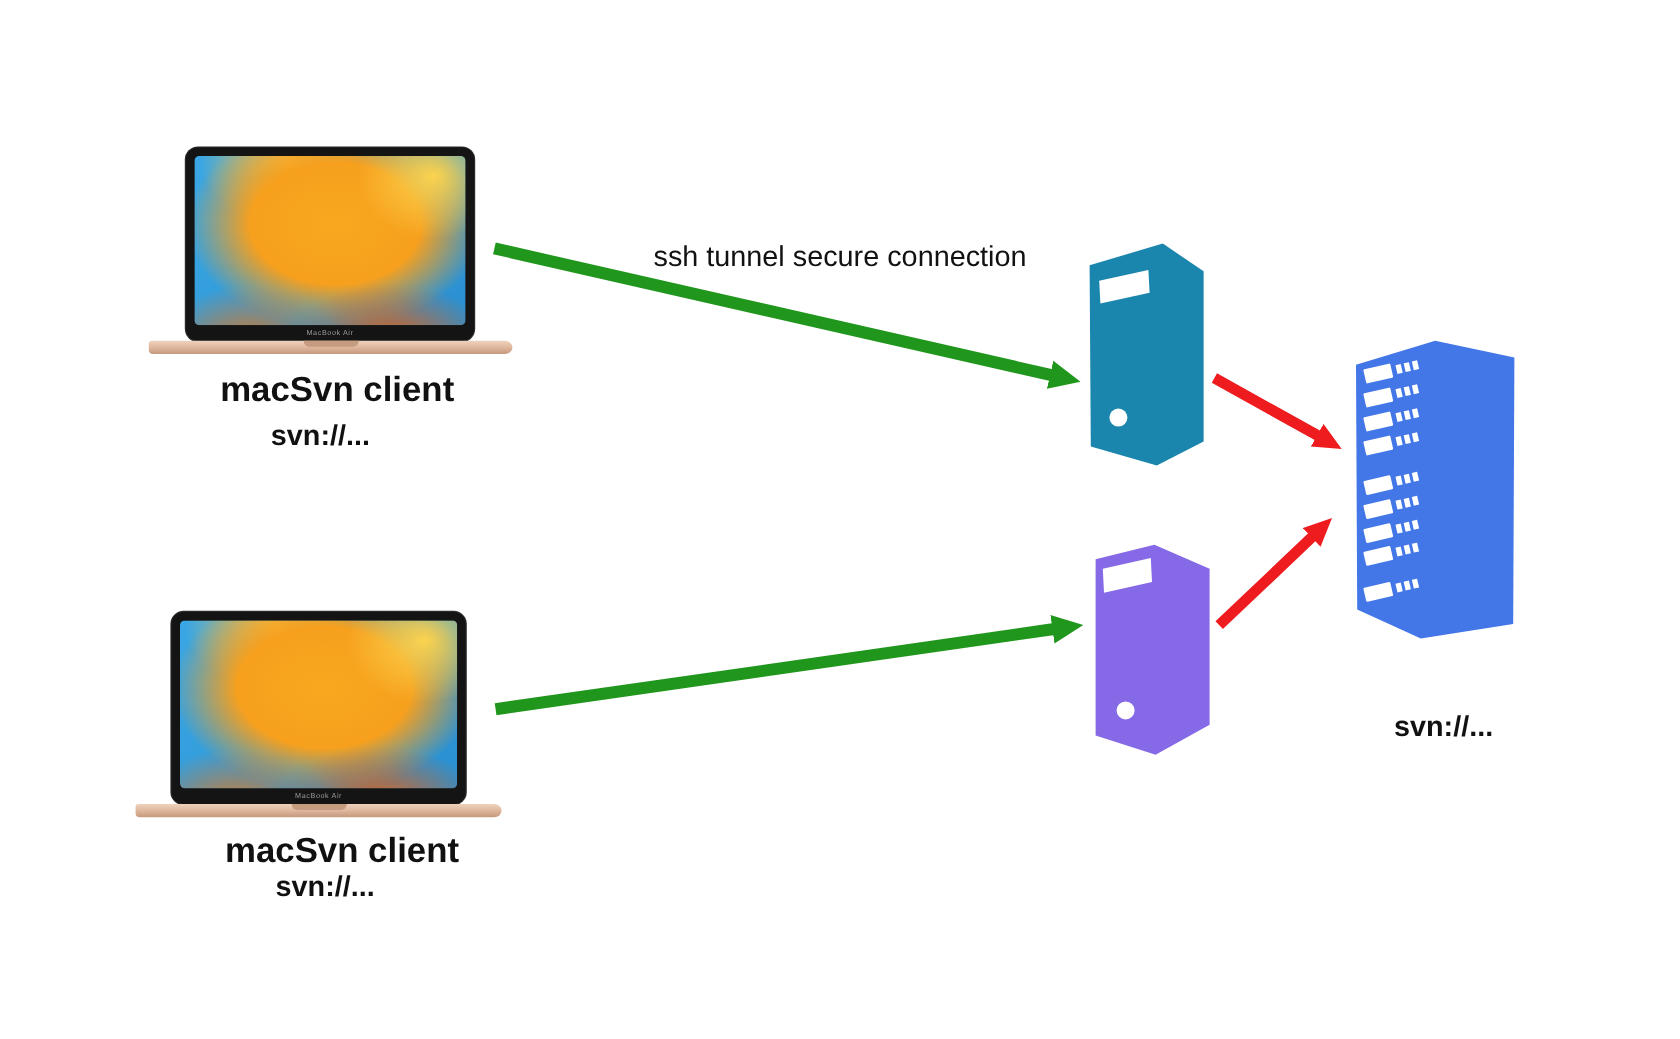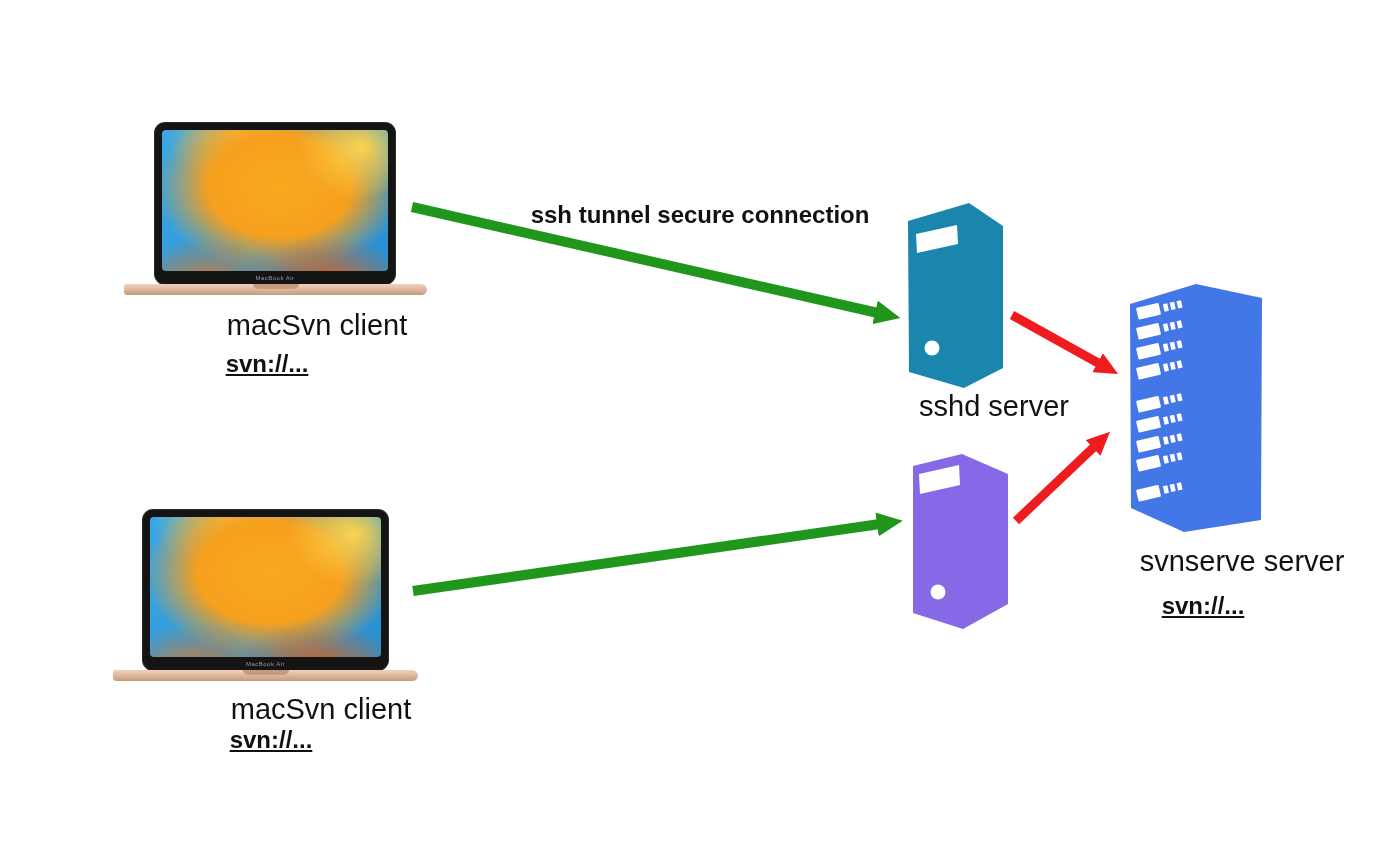--- a/index.html
+++ b/index.html
@@ -33,23 +33,23 @@
     position:absolute;height:11px;border-radius:4px 10px 10px 6px / 4px 9px 9px 5px;
     background:linear-gradient(#efd2bc 0%, #ddb49a 55%, #c39a7c 100%);
   }
   .laptop .notch{
     width:46px;height:5px;margin:0 auto;border-radius:0 0 7px 7px;
     background:#c59c7e;
   }
 
   
   .label{position:absolute;transform:translateX(-50%);white-space:nowrap;text-align:center;}
-  .label.big{font-size:29px;font-weight:400;letter-spacing:0;margin-left:36px;}
-  .label.mid{font-size:24px;font-weight:600;text-decoration:underline;}
-  .label.conn{font-size:24px;font-weight:700;}
+  .label.big{font-size:29px;font-weight:700;letter-spacing:0;}
+  .label.mid{font-size:24px;font-weight:600;}
+  .label.conn{font-size:24px;font-weight:400;}
 </style>
 </head>
 <body>
 
 <div class="canvas">
 
   <svg class="layer" width="1400" height="866" viewBox="0 0 1400 866">
     <defs>
       <marker id="ah-green" markerWidth="2.6" markerHeight="2.4" refX="0.3" refY="1.2" orient="auto">
         <polygon points="0,0 2.6,1.2 0,2.4" fill="#21961d"></polygon>
@@ -118,18 +118,16 @@
   </div>
 
   <div class="label big" style="left:281px;top:309px;">macSvn client</div>
   <div class="label mid" style="left:267px;top:350px;">svn://...</div>
 
   <div class="label big" style="left:285px;top:693px;">macSvn client</div>
   <div class="label mid" style="left:271px;top:726px;">svn://...</div>
 
   <div class="label conn" style="left:700px;top:201px;">ssh tunnel secure connection</div>
 
-  <div class="label big" style="left:958px;top:390px;">sshd server</div>
 
-  <div class="label big" style="left:1206px;top:545px;">svnserve server</div>
   <div class="label mid" style="left:1203px;top:592px;">svn://...</div>
 
 </div>
 
 </body></html>

